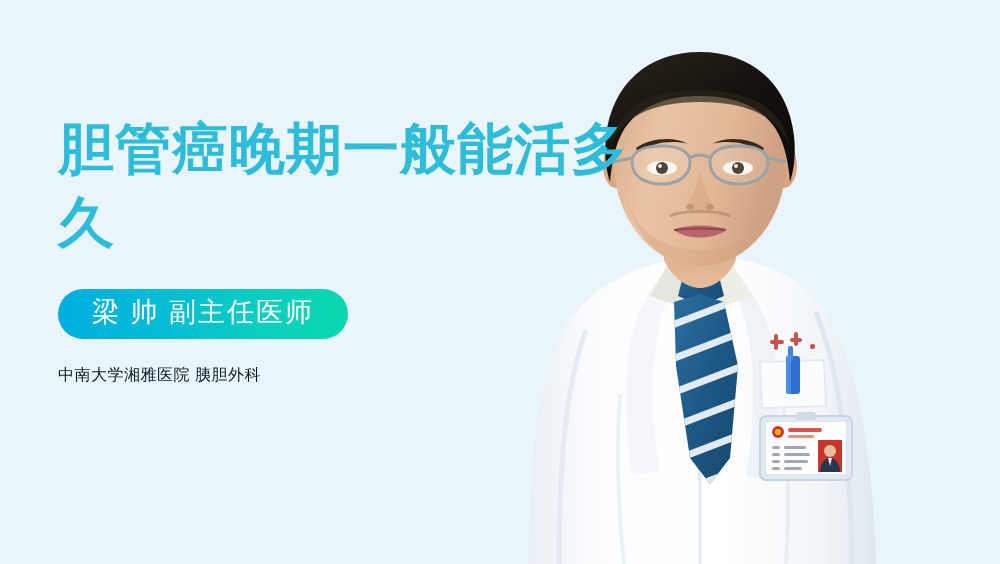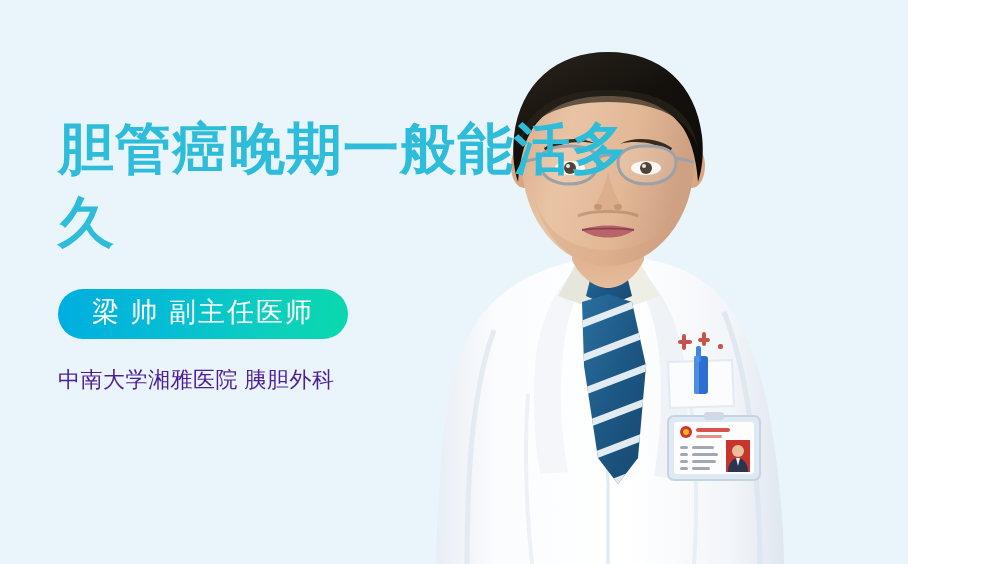--- a/index.html
+++ b/index.html
@@ -8,21 +8,21 @@
   }
   body {
     width: 1000px;
     height: 564px;
     overflow: hidden;
     font-family: "Liberation Sans", "DejaVu Sans", sans-serif;
   }
 
   #poster {
     position: relative;
-    width: 908px;
+    width: 1000px;
     height: 564px;
     background: #e9f5fb;
     overflow: hidden;
   }
 
   
   .text-block {
     position: absolute;
     left: 58px;
     top: 112px;
@@ -50,22 +50,22 @@
     color: #ffffff;
     font-size: 27px;
     font-weight: normal;
     letter-spacing: 2px;
     line-height: 1.1;
     white-space: nowrap;
   }
 
   .affiliation {
     margin-top: 26px;
-    font-size: 22px;
-    color: #4c1d95;
+    font-size: 16px;
+    color: #0f172a;
     letter-spacing: 0.5px;
     white-space: nowrap;
   }
 
   
   .doctor {
     position: absolute;
     right: 56px;
     bottom: 0;
     width: 420px;

